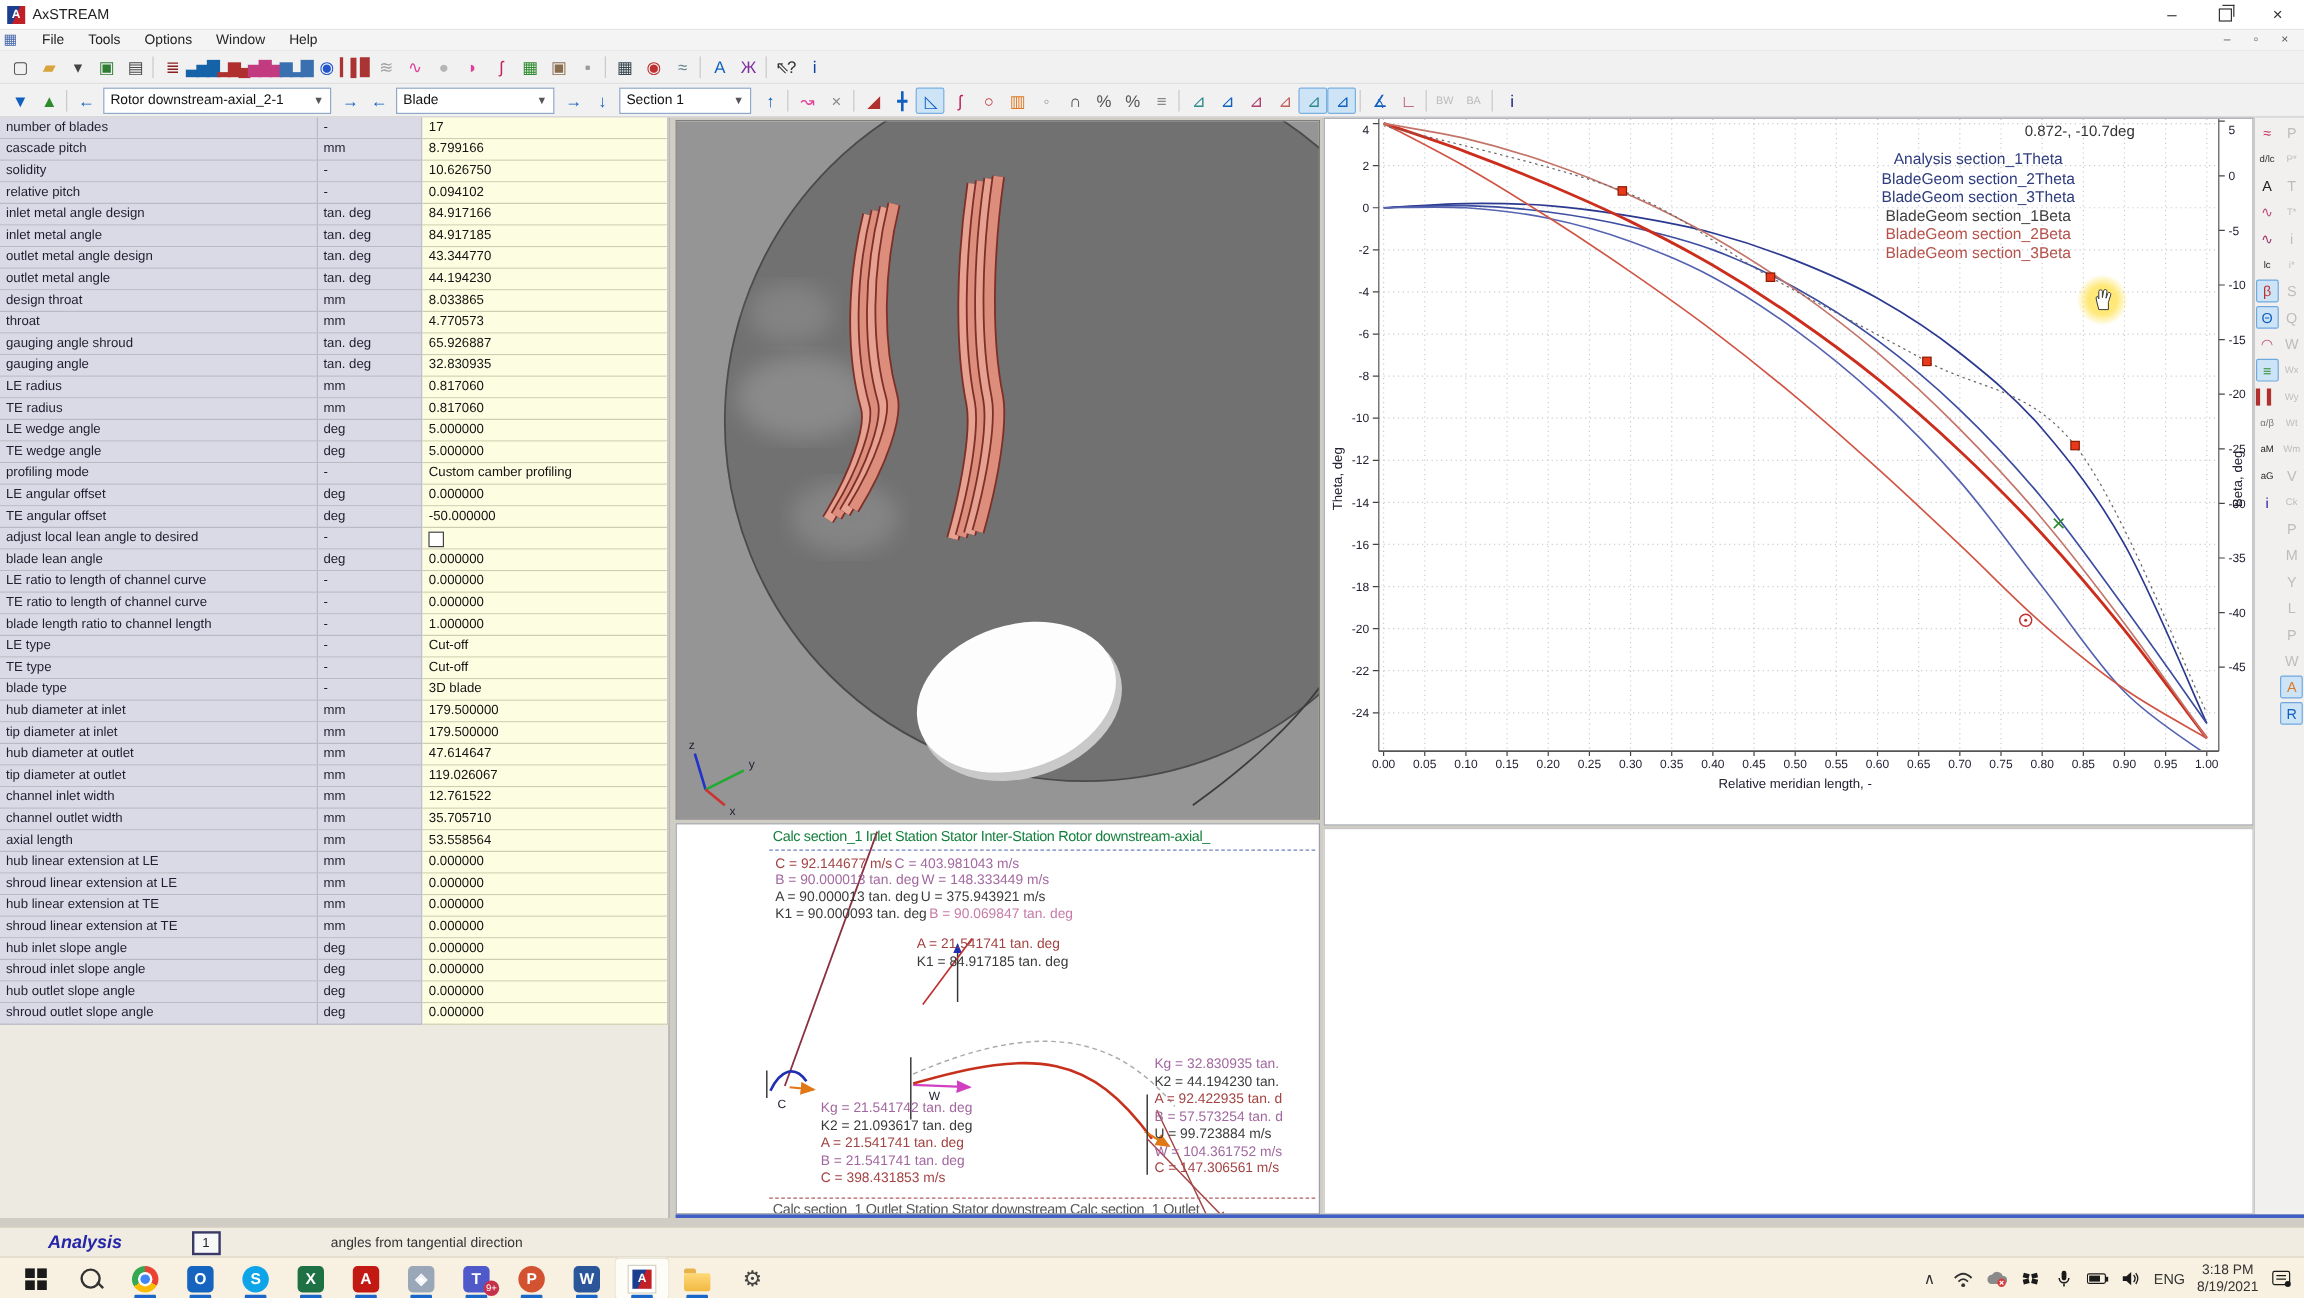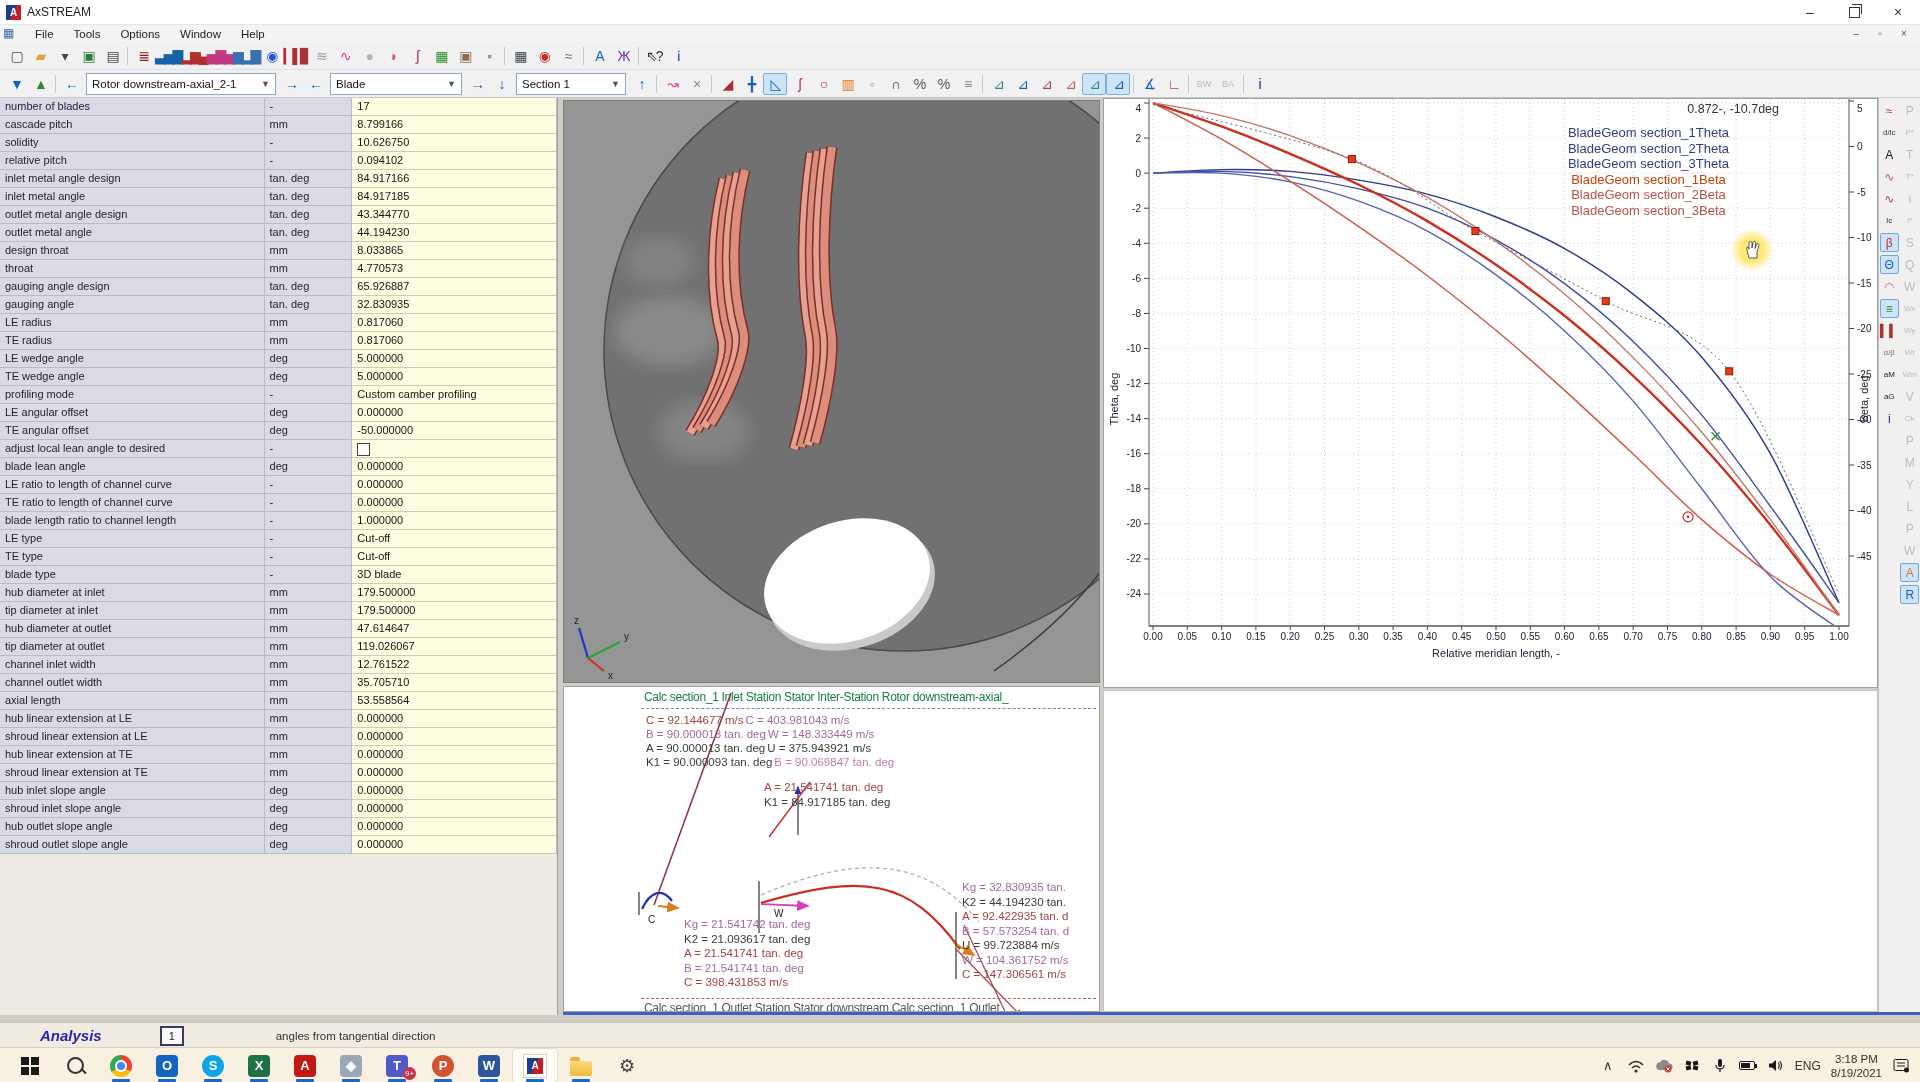--- a/index.html
+++ b/index.html
@@ -259,21 +259,21 @@
         <div class="pcell pname">design throat</div>
         <div class="pcell punit">mm</div>
         <div class="pcell pval">8.033865</div>
       </div>
       <div class="prow">
         <div class="pcell pname">throat</div>
         <div class="pcell punit">mm</div>
         <div class="pcell pval">4.770573</div>
       </div>
       <div class="prow">
-        <div class="pcell pname">gauging angle design</div>
+        <div class="pcell pname">gauging angle shroud</div>
         <div class="pcell punit">tan. deg</div>
         <div class="pcell pval">65.926887</div>
       </div>
       <div class="prow">
         <div class="pcell pname">gauging angle</div>
         <div class="pcell punit">tan. deg</div>
         <div class="pcell pval">32.830935</div>
       </div>
       <div class="prow">
         <div class="pcell pname">LE radius</div>
@@ -633,24 +633,24 @@
         <rect x="498.26000000000005" y="198.65341" width="7" height="7" fill="#E8391D" stroke="#8B1A00"></rect>
         <rect x="621.74" y="268.79621" width="7" height="7" fill="#E8391D" stroke="#8B1A00"></rect>
         <circle cx="584.08" cy="417.84252" r="5" fill="none" stroke="#C03030" stroke-width="1.2"></circle>
         <circle cx="584.08" cy="417.84252" r="1.3" fill="#C03030"></circle>
         <line x1="607.52" y1="333.1783" x2="615.52" y2="341.1783" stroke="#2E8B2E" stroke-width="1.4"></line>
         <line x1="607.52" y1="341.1783" x2="615.52" y2="333.1783" stroke="#2E8B2E" stroke-width="1.4"></line>
       </g>
     </svg>
   <div id="readout">0.872-, -10.7deg</div>
   <div id="legend">
-      <div style="color: rgb(47, 60, 126);">BladeGeom section_1Theta</div>
+      <div style="color: rgb(47, 60, 126);">Analysis section_1Theta</div>
       <div style="color: rgb(47, 60, 126);">BladeGeom section_2Theta</div>
       <div style="color: rgb(47, 60, 126);">BladeGeom section_3Theta</div>
-      <div style="color: #c2410c;">BladeGeom section_1Beta</div>
+      <div style="color: #404040;">BladeGeom section_1Beta</div>
       <div style="color: rgb(180, 82, 75);">BladeGeom section_2Beta</div>
       <div style="color: rgb(180, 82, 75);">BladeGeom section_3Beta</div>
     </div>
   <div id="cursor-glow">
     <svg width="18" height="20">
         <path d="M6 18 L4 10 Q3 7 5 7 L6 9 L6 3 Q6 1.5 7.5 1.5 Q9 1.5 9 3 L9 8 L10 2.5 Q10.3 1 11.7 1.3 Q13 1.6 12.8 3 L12 8.5 L13.5 4.5 Q14 3.2 15.2 3.8 Q16.3 4.4 15.9 5.8 L14 12 L14 18 Z" fill="#fff" stroke="#333" stroke-width="0.8"></path>
       </svg>
   </div>
 </div>
 

